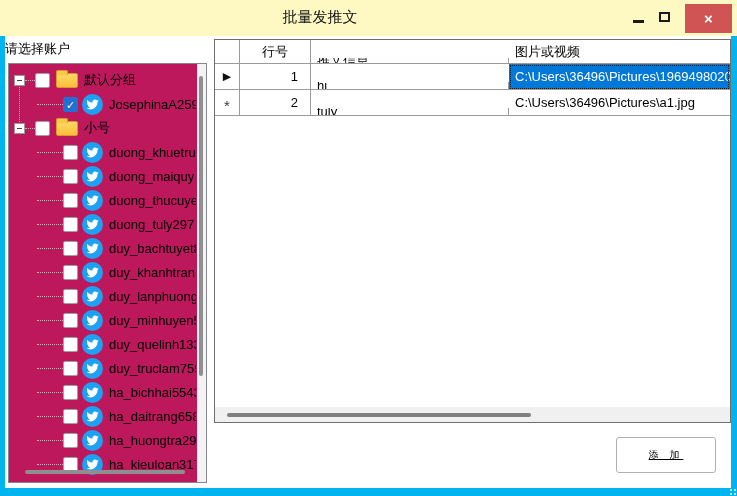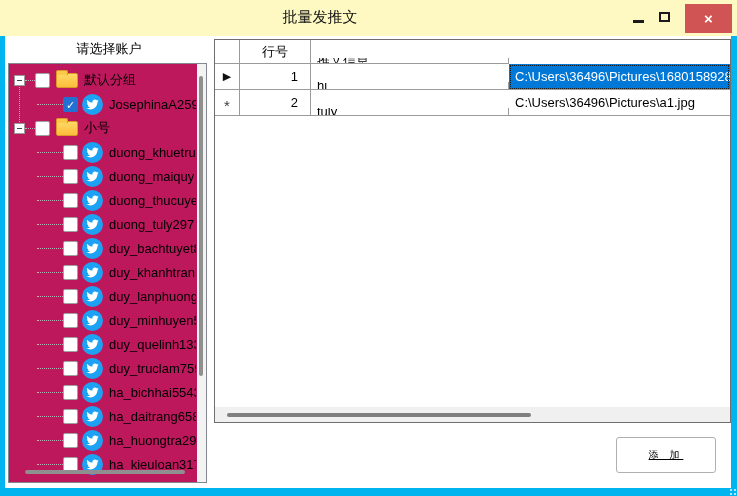--- a/index.html
+++ b/index.html
@@ -17,21 +17,21 @@
   .controls { position:absolute; right:0; top:0; height:36px; display:flex; align-items:flex-start; }
   .btn-min,.btn-max { width:26px; height:34px; display:flex; align-items:center; justify-content:center; cursor:pointer; }
   .min-glyph { width:11px; height:3px; background:#1a1a1a; margin-top:8px; }
   .max-glyph { width:11px; height:10px; border:2px solid #1a1a1a; background:transparent; }
   .btn-close { width:47px; height:29px; margin:4px 5px 0 8px; background:#d05454; display:flex; align-items:center; justify-content:center; cursor:pointer; }
   .close-glyph { color:#fff; font-size:15px; font-weight:bold; line-height:1; }
   
   .content { position:absolute; left:5px; top:36px; width:726px; height:452px; background:#ffffff; }
   
   .left-panel { position:absolute; left:0; top:0; width:208px; height:452px; background:#fff; }
-  .panel-header { height:26px; line-height:26px; text-align:center; font-size:13px; color:#000; }
+  .panel-header { height:26px; line-height:26px; font-size:13px; color:#000; }
   .tree { position:absolute; left:3px; top:27px; width:199px; height:420px; border:1px solid #828790; background:#be185d; overflow:hidden; }
   .tree-rows { position:absolute; left:0; top:4px; right:10px; }
   .tree-row { height:24px; display:flex; align-items:center; white-space:nowrap; overflow:hidden; }
   .expand-box { width:11px; height:11px; border:1px solid #9a9a9a; background:#fff; margin-left:5px; position:relative; flex:0 0 auto; }
   .expand-box::after { content:""; position:absolute; left:2px; top:4px; width:5px; height:1px; background:#444; }
   .stub { margin-left:28px; width:26px; height:0; border-top:1px dotted #b5b5b5; flex:0 0 auto; }
   .group-gap { width:10px; height:0; border-top:1px dotted #b5b5b5; flex:0 0 auto; }
   .cb { width:15px; height:15px; border:1px solid #a0a0a0; border-radius:2px; background:#fff; flex:0 0 auto; position:relative; }
   .cb.checked { background:#2171d4; border-color:#2171d4; }
   .cb.checked::after { content:"✓"; position:absolute; left:2px; top:0px; color:#fff; font-size:11px; line-height:15px; }
@@ -317,30 +317,31 @@
         <div class="thumb-h2"></div>
       </div>
     </div>
   </div>
 
   <div class="grid">
     <div class="grid-header">
       <div class="cell rowhdr hdr"></div>
       <div class="cell c-no hdr">行号</div>
       <div class="cell c-tweet hdr">推文信息</div>
+      <div class="cell c-media hdr">图片或视频</div>
     </div>
     <div>
 
         <div class="grid-row">
           <div class="cell rowhdr">
             <span class="ind">▶</span>
           </div>
           <div class="cell c-no num">1</div>
           <div class="cell c-tweet">hi</div>
-          <div class="cell c-media selected">C:\Users\36496\Pictures\1680158928</div>
+          <div class="cell c-media selected">C:\Users\36496\Pictures\1969498020</div>
         </div>
 
         <div class="grid-row">
           <div class="cell rowhdr">
             <span class="ind new">*</span>
           </div>
           <div class="cell c-no num">2</div>
           <div class="cell c-tweet">tuly</div>
           <div class="cell c-media">C:\Users\36496\Pictures\a1.jpg</div>
         </div>

